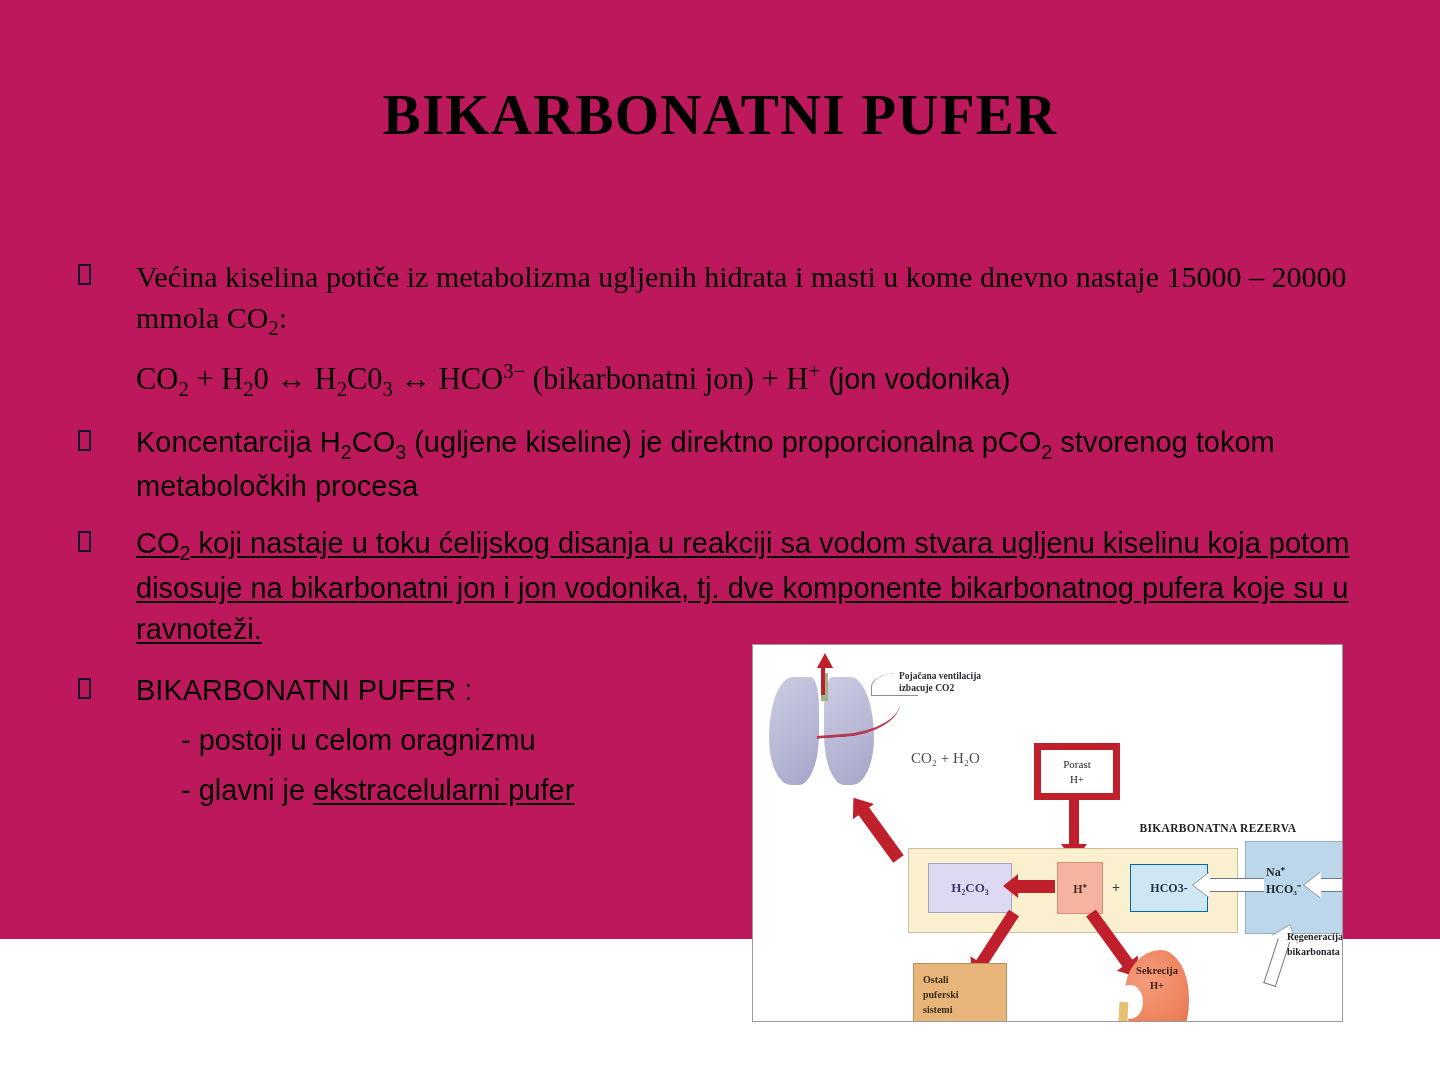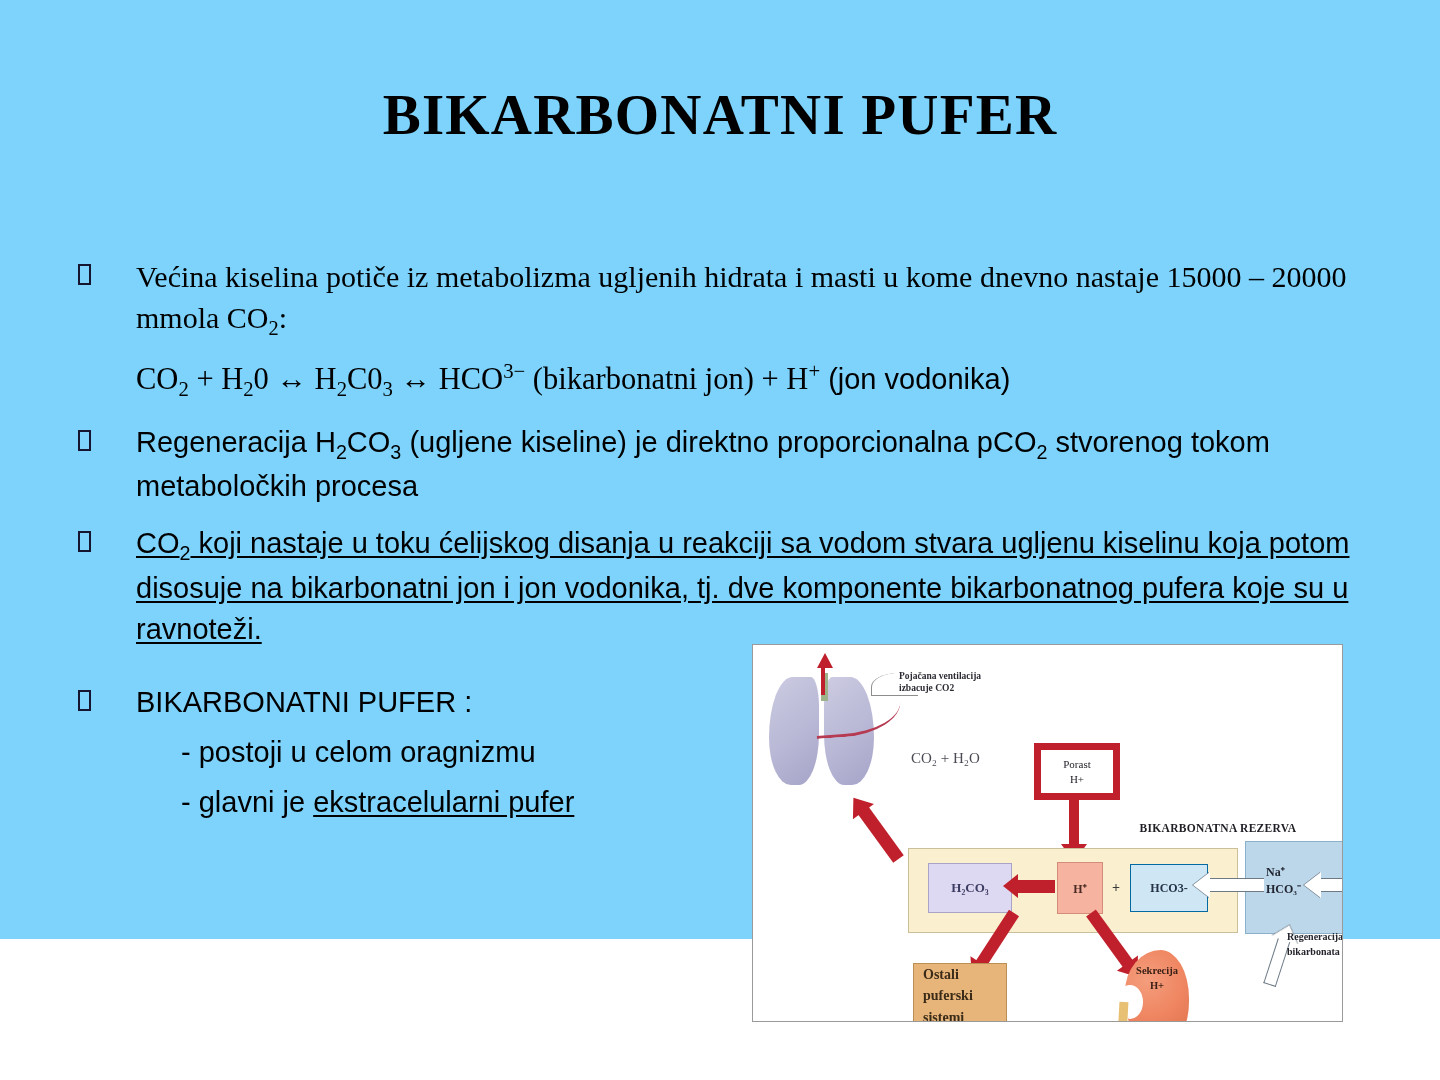--- a/index.html
+++ b/index.html
@@ -11,21 +11,21 @@
     width: 1440px;
     height: 1080px;
     overflow: hidden;
     font-family: "Liberation Sans", sans-serif;
     color: #000000;
   }
   .slide {
     position: relative;
     width: 1440px;
     height: 939px;
-    background: #7dd3fc;
+    background: #be185d;
   }
 
   
   .slide-title {
     position: absolute;
     left: 0;
     top: 82px;
     width: 1440px;
     text-align: center;
     font-family: "Liberation Serif", serif;
@@ -95,21 +95,21 @@
     font-size: 29px;
     line-height: 1.41;
     color: #000;
   }
   .underlined {
     text-decoration: underline;
     text-underline-offset: 3px;
   }
   .b2 { margin-top: 18px; }
   .b3 { margin-top: 16px; justify-content: center; }
-  .b4 { margin-top: 32px; }
+  .b4 { margin-top: 20px; }
 
   .sub-line {
     font-family: "Liberation Sans", sans-serif;
     font-size: 29px;
     line-height: 1.45;
     margin-left: 103px;
     margin-top: 8px;
     color: #000;
   }
   .sub-line .u { text-decoration: underline; text-underline-offset: 3px; }
@@ -319,22 +319,22 @@
   .lab-regen {
     position: absolute; left: 534px; top: 285px; width: 120px;
     font-family: "Liberation Serif", serif; font-weight: bold; font-size: 10px;
     color: #23232b; line-height: 1.45;
   }
 
   
   .ostali-box {
     position: absolute; left: 160px; top: 318px; width: 94px; height: 70px;
     background: #e7b579; border: 1px solid #bb8e54; box-sizing: border-box;
-    padding: 0 0 0 9px;
-    font-family: "Liberation Serif", serif; font-weight: bold; font-size: 14px;
+    padding: 8px 0 0 9px;
+    font-family: "Liberation Serif", serif; font-weight: bold; font-size: 10px;
     color: #3a2a18; line-height: 1.52;
   }
 
   
   .kidney {
     position: absolute; left: 358px; top: 305px; width: 78px; height: 105px;
   }
   .kidney-body {
     position: absolute; left: 14px; top: 0; width: 64px; height: 100px;
     background: radial-gradient(circle at 34% 30%, #f49d7d 0%, #ef8661 45%, #d96a46 100%);
@@ -367,21 +367,21 @@
     <div class="bullet-row">
       <span class="bullet-glyph"><span class="boxglyph"></span></span>
       <div class="bullet-text">
         <div class="serif-par"><span>Većina kiselina potiče iz metabolizma ugljenih hidrata i masti u kome dnevno nastaje 15000 – 20000 mmola CO</span><sub>2</sub><span>:</span></div>
         <div class="eq-line"><span>CO</span><sub>2</sub><span> + H</span><sub>2</sub><span>0 ↔ H</span><sub>2</sub><span>C0</span><sub>3</sub><span> ↔ HCO</span><sup>3−</sup><span> (bikarbonatni jon) + H</span><sup>+</sup><span class="sans"> (jon vodonika)</span></div>
       </div>
     </div>
 
     <div class="bullet-row b2">
       <span class="bullet-glyph"><span class="boxglyph"></span></span>
-      <div class="bullet-text sans-par"><span>Regeneracija H</span><sub>2</sub><span>CO</span><sub>3</sub><span> (ugljene kiseline) je direktno proporcionalna pCO</span><sub>2</sub><span> stvorenog tokom metaboločkih procesa</span></div>
+      <div class="bullet-text sans-par"><span>Koncentarcija H</span><sub>2</sub><span>CO</span><sub>3</sub><span> (ugljene kiseline) je direktno proporcionalna pCO</span><sub>2</sub><span> stvorenog tokom metaboločkih procesa</span></div>
     </div>
 
     <div class="bullet-row b3">
       <span class="bullet-glyph"><span class="boxglyph"></span></span>
       <div class="bullet-text sans-par underlined"><span>CO</span><sub>2</sub><span> koji nastaje u toku ćelijskog disanja u reakciji sa vodom stvara ugljenu kiselinu koja potom disosuje na bikarbonatni jon i jon vodonika, tj. dve komponente bikarbonatnog pufera koje su u ravnoteži.</span></div>
     </div>
 
     <div class="bullet-row b4">
       <span class="bullet-glyph"><span class="boxglyph"></span></span>
       <div class="bullet-text">

